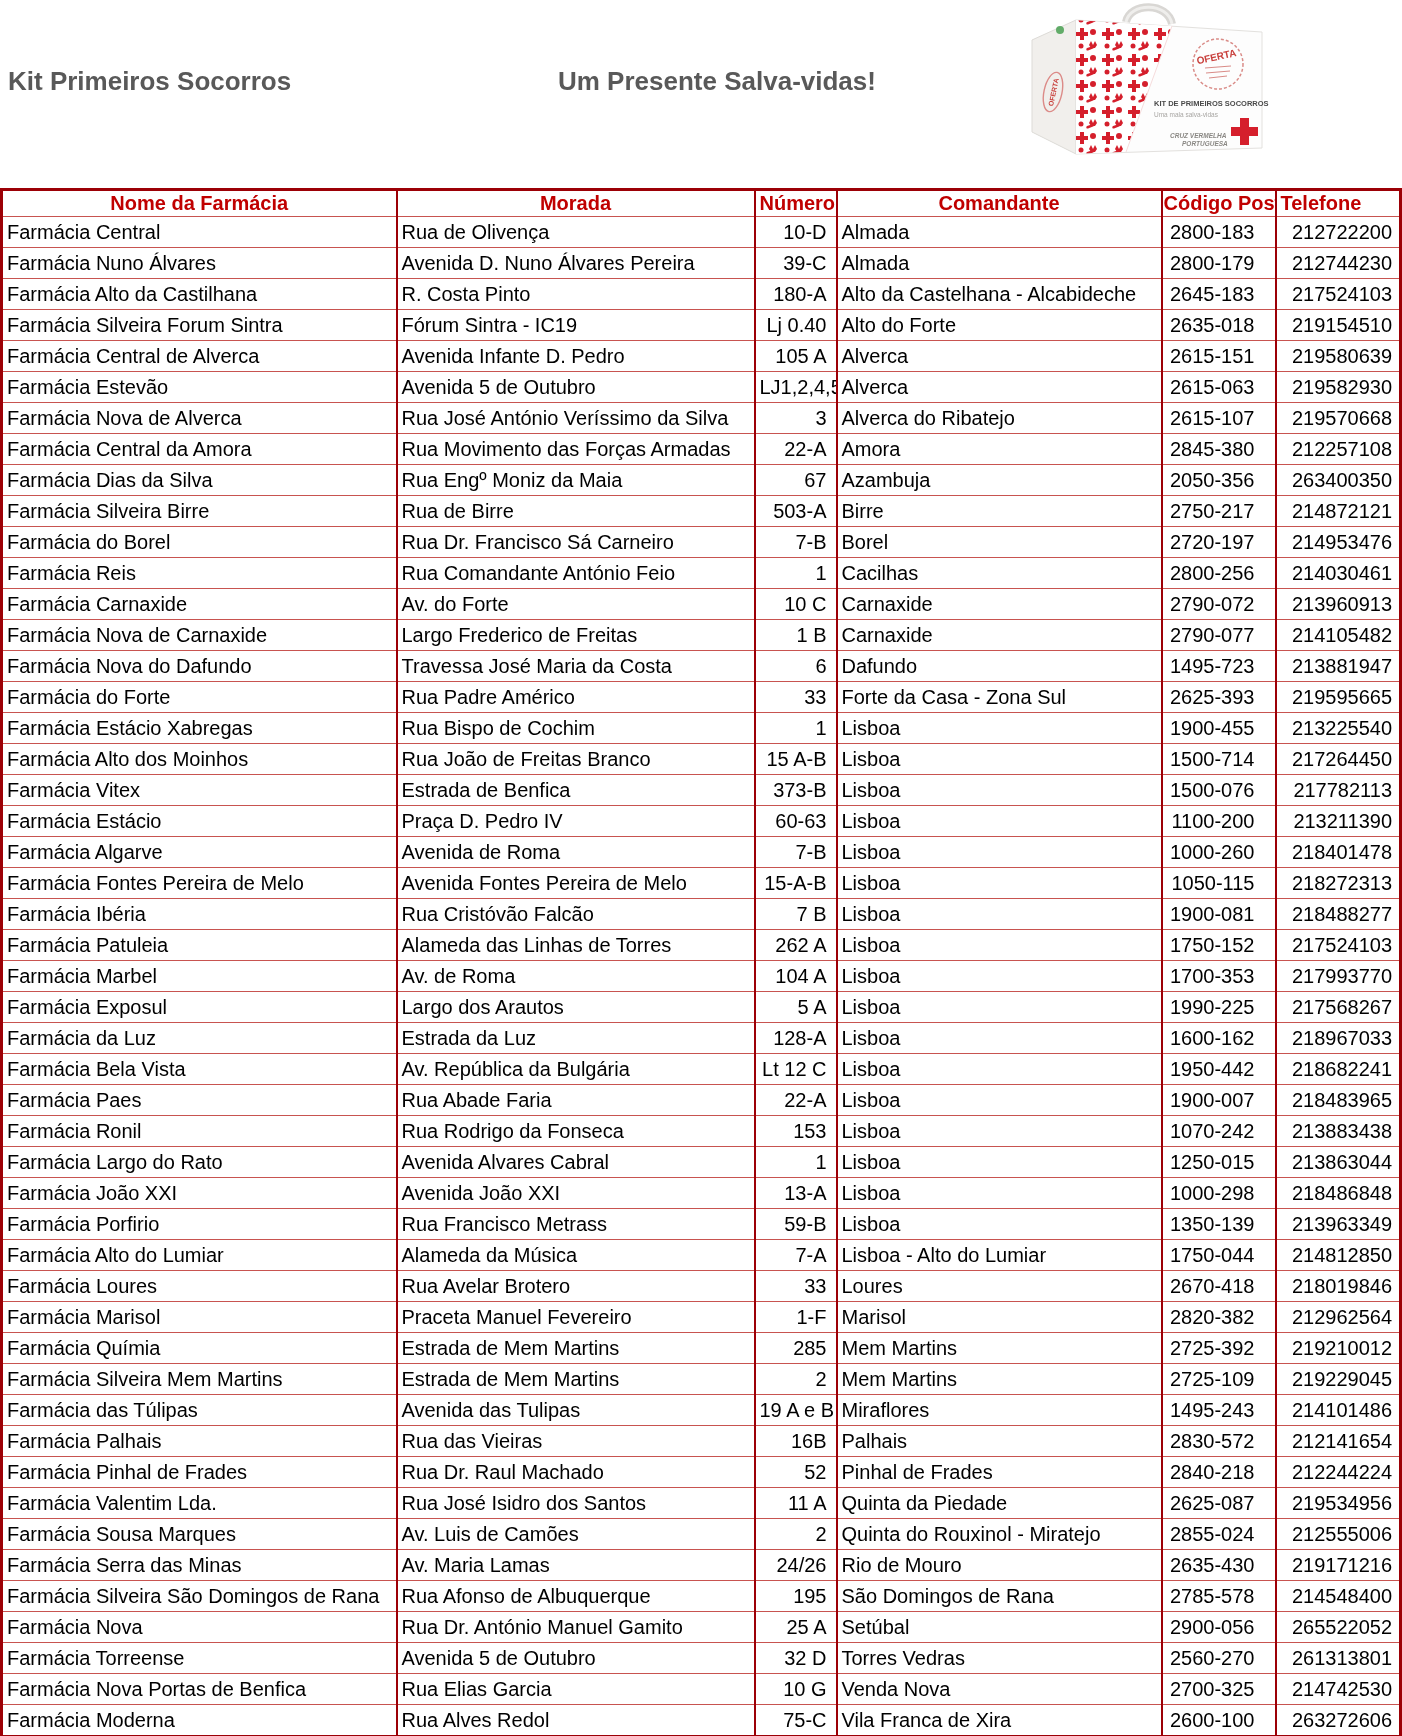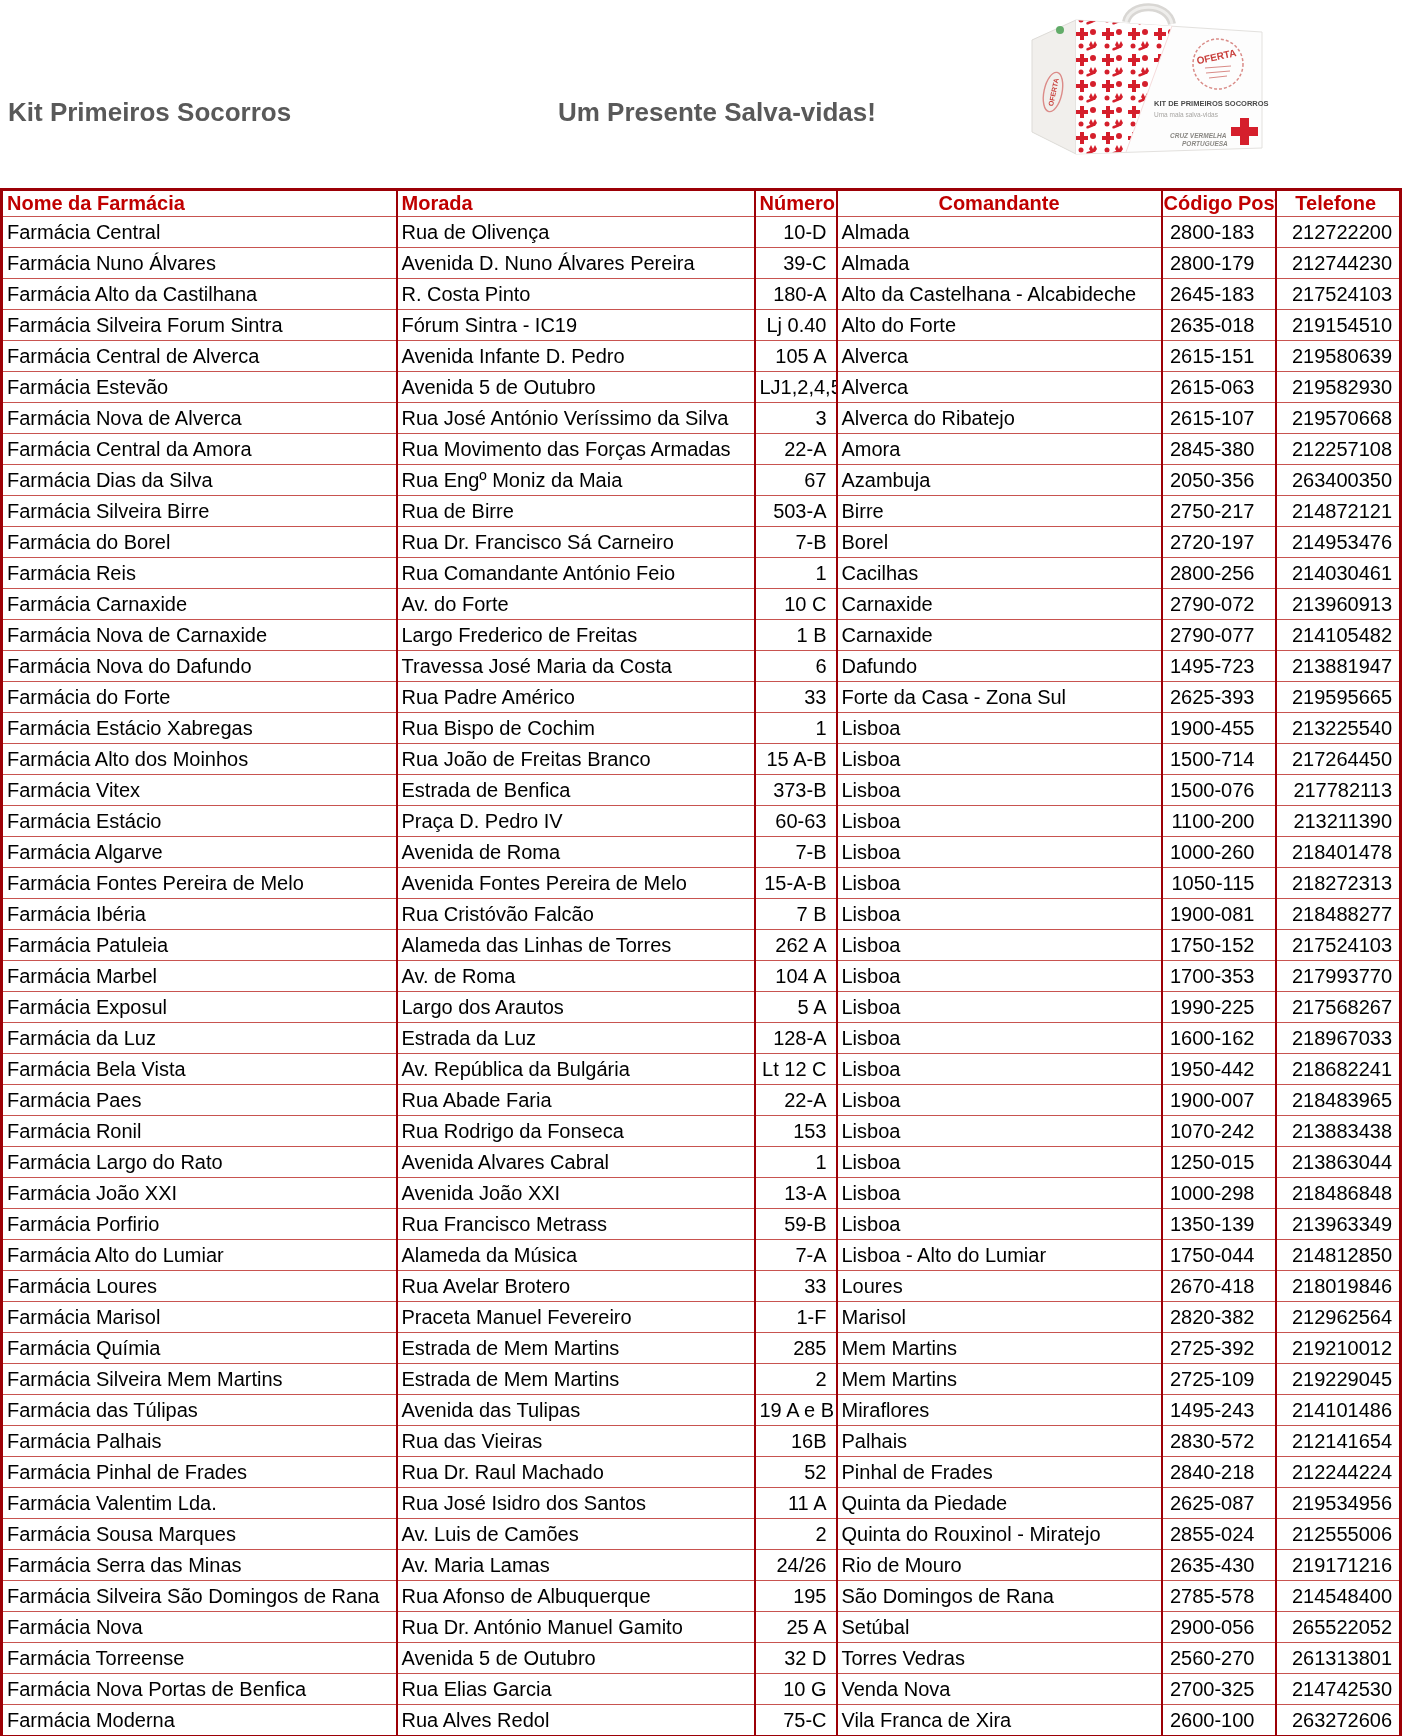--- a/index.html
+++ b/index.html
@@ -1,37 +1,37 @@
 <!DOCTYPE html>
 <html style="--header-red: #C00000; --border-dark: #9C0006; --row-line: #C85450; --title-gray: #595959;"><head>
 <meta charset="utf-8">
 <style>
   html,body{margin:0;padding:0;background:#ffffff;}
   body{width:1402px;font-family:"Liberation Sans",sans-serif;-webkit-font-smoothing:antialiased;}
   .page{width:1402px;position:relative;}
 
   
   .banner{position:relative;height:188px;background:#fff;}
-  .title{position:absolute;top:66px;font-size:26px;font-weight:bold;color:var(--title-gray);white-space:nowrap;margin-top:31px;}
+  .title{position:absolute;top:66px;font-size:26px;font-weight:bold;color:var(--title-gray);white-space:nowrap;}
   .title-left{left:8px;}
   .title-right{left:558px;}
   .kit-art{position:absolute;left:1022px;top:0;width:256px;height:184px;}
 
   
   table.pharma{border-collapse:collapse;table-layout:fixed;width:1402px;
     border:3px solid var(--border-dark);}
   col.c0{width:395px;} col.c1{width:358px;} col.c2{width:82px;}
   col.c3{width:325px;} col.c4{width:114px;} col.c5{width:125px;}
   th,td{border-right:2px solid var(--border-dark);overflow:hidden;white-space:nowrap;
     padding:0 4px;box-sizing:border-box;}
   th:last-child,td:last-child{border-right:none;}
   thead th{height:27px;font-size:20px;font-weight:bold;color:var(--header-red);
-    border-bottom:1px solid var(--row-line);text-align:left;vertical-align:middle;}
+    border-bottom:1px solid var(--row-line);text-align:center;vertical-align:middle;}
   thead th.center{text-align:center;padding:0 1px;}
-  thead th.right{text-align:center;padding-right:8px;}
+  thead th.right{text-align:left;padding-right:8px;}
   tbody td{height:30px;font-size:20px;color:#000;vertical-align:middle;
     border-bottom:1px solid var(--row-line);line-height:30px;}
   tbody tr:last-child td{border-bottom:none;}
   td.right{text-align:right;}
   td.num{padding-right:9px;}
   td.tel{padding-right:7px;text-align:right;}
   td.cp{padding-right:20px;}
 </style>
 </head>
 <body>

